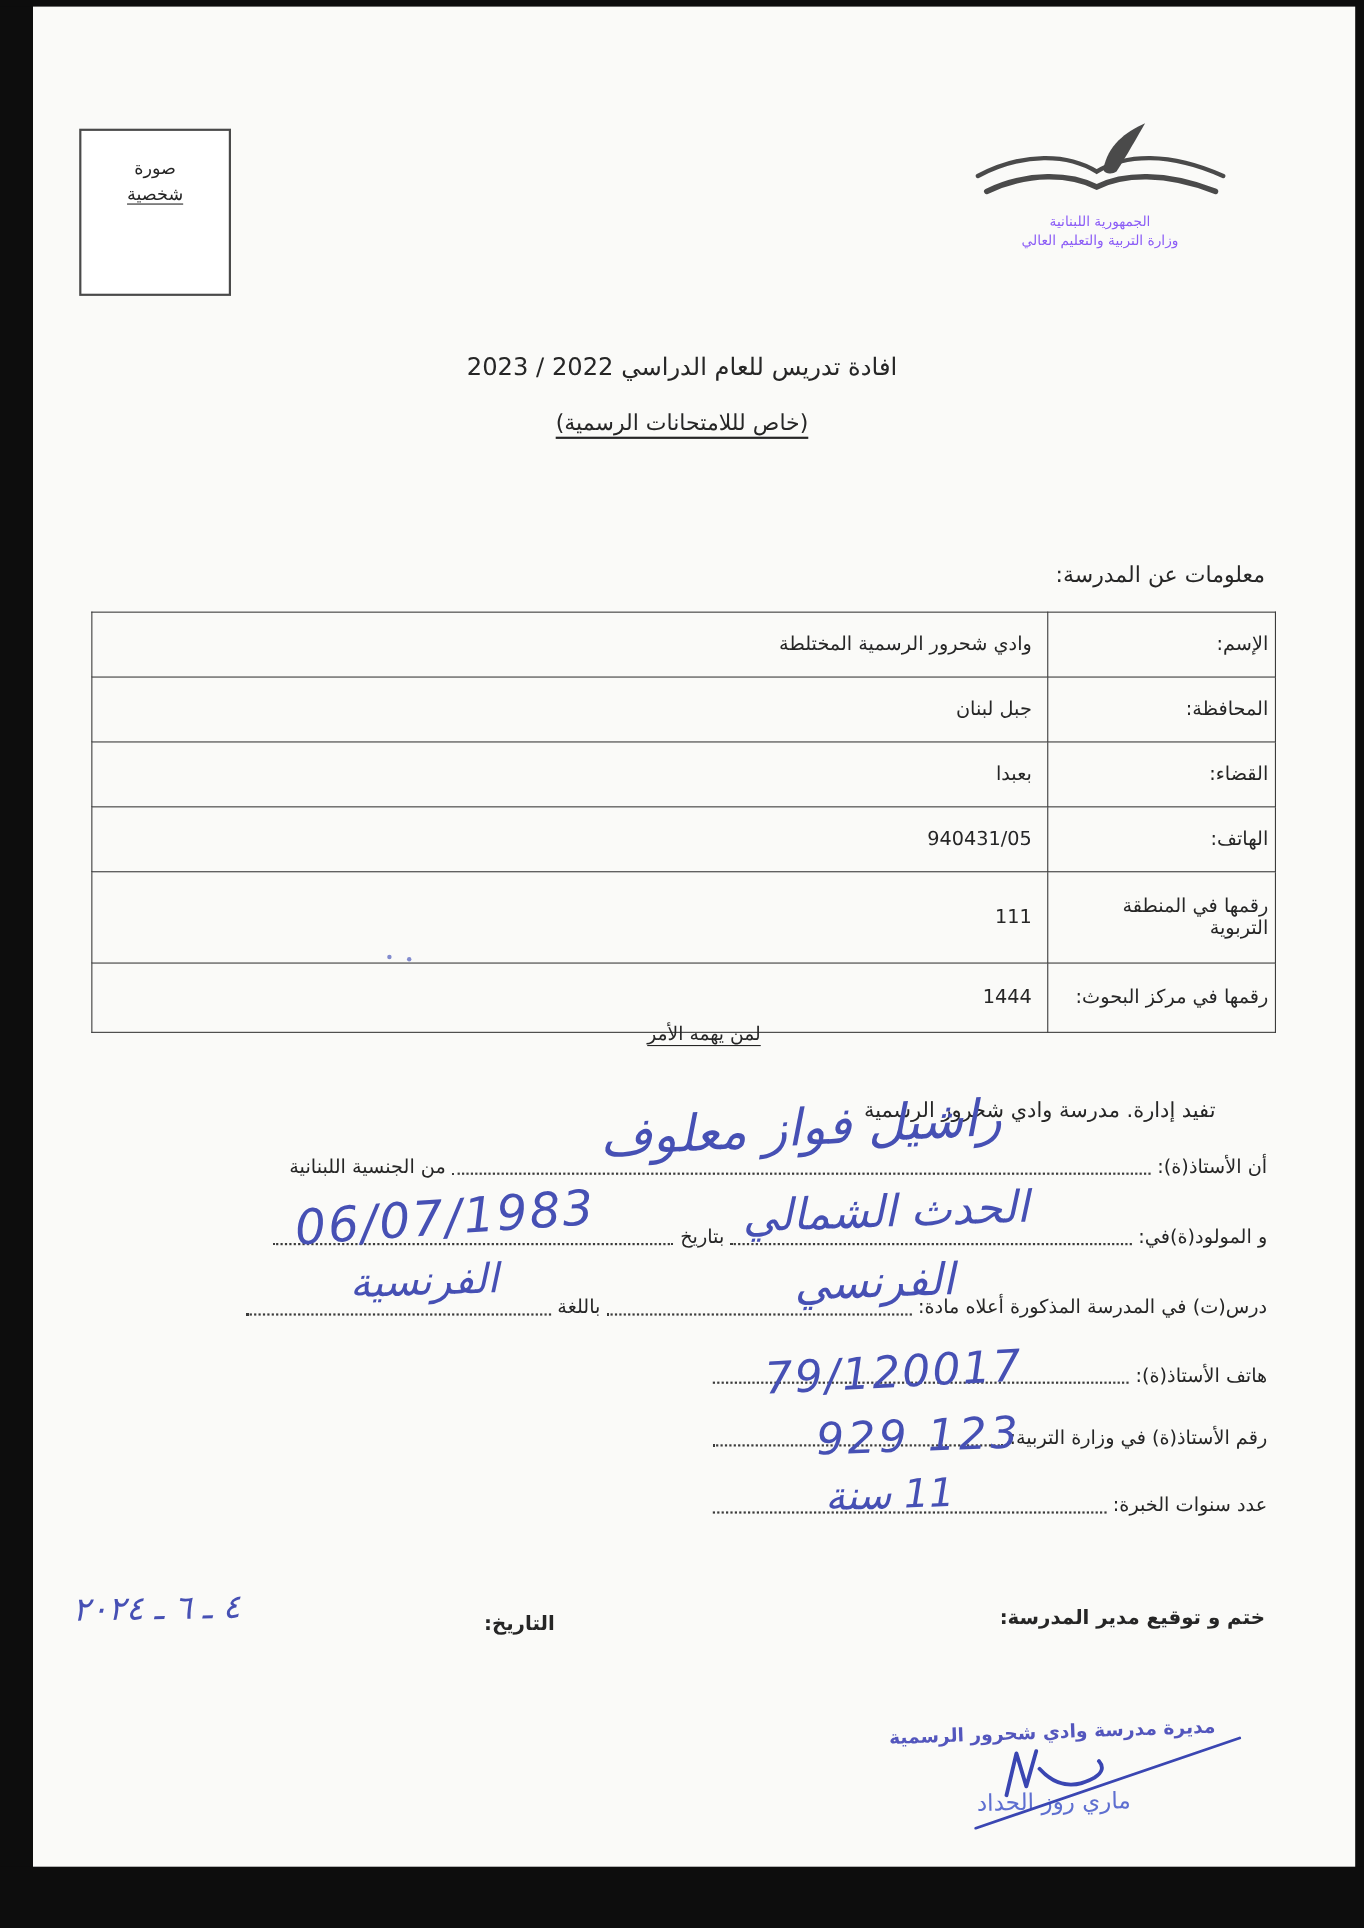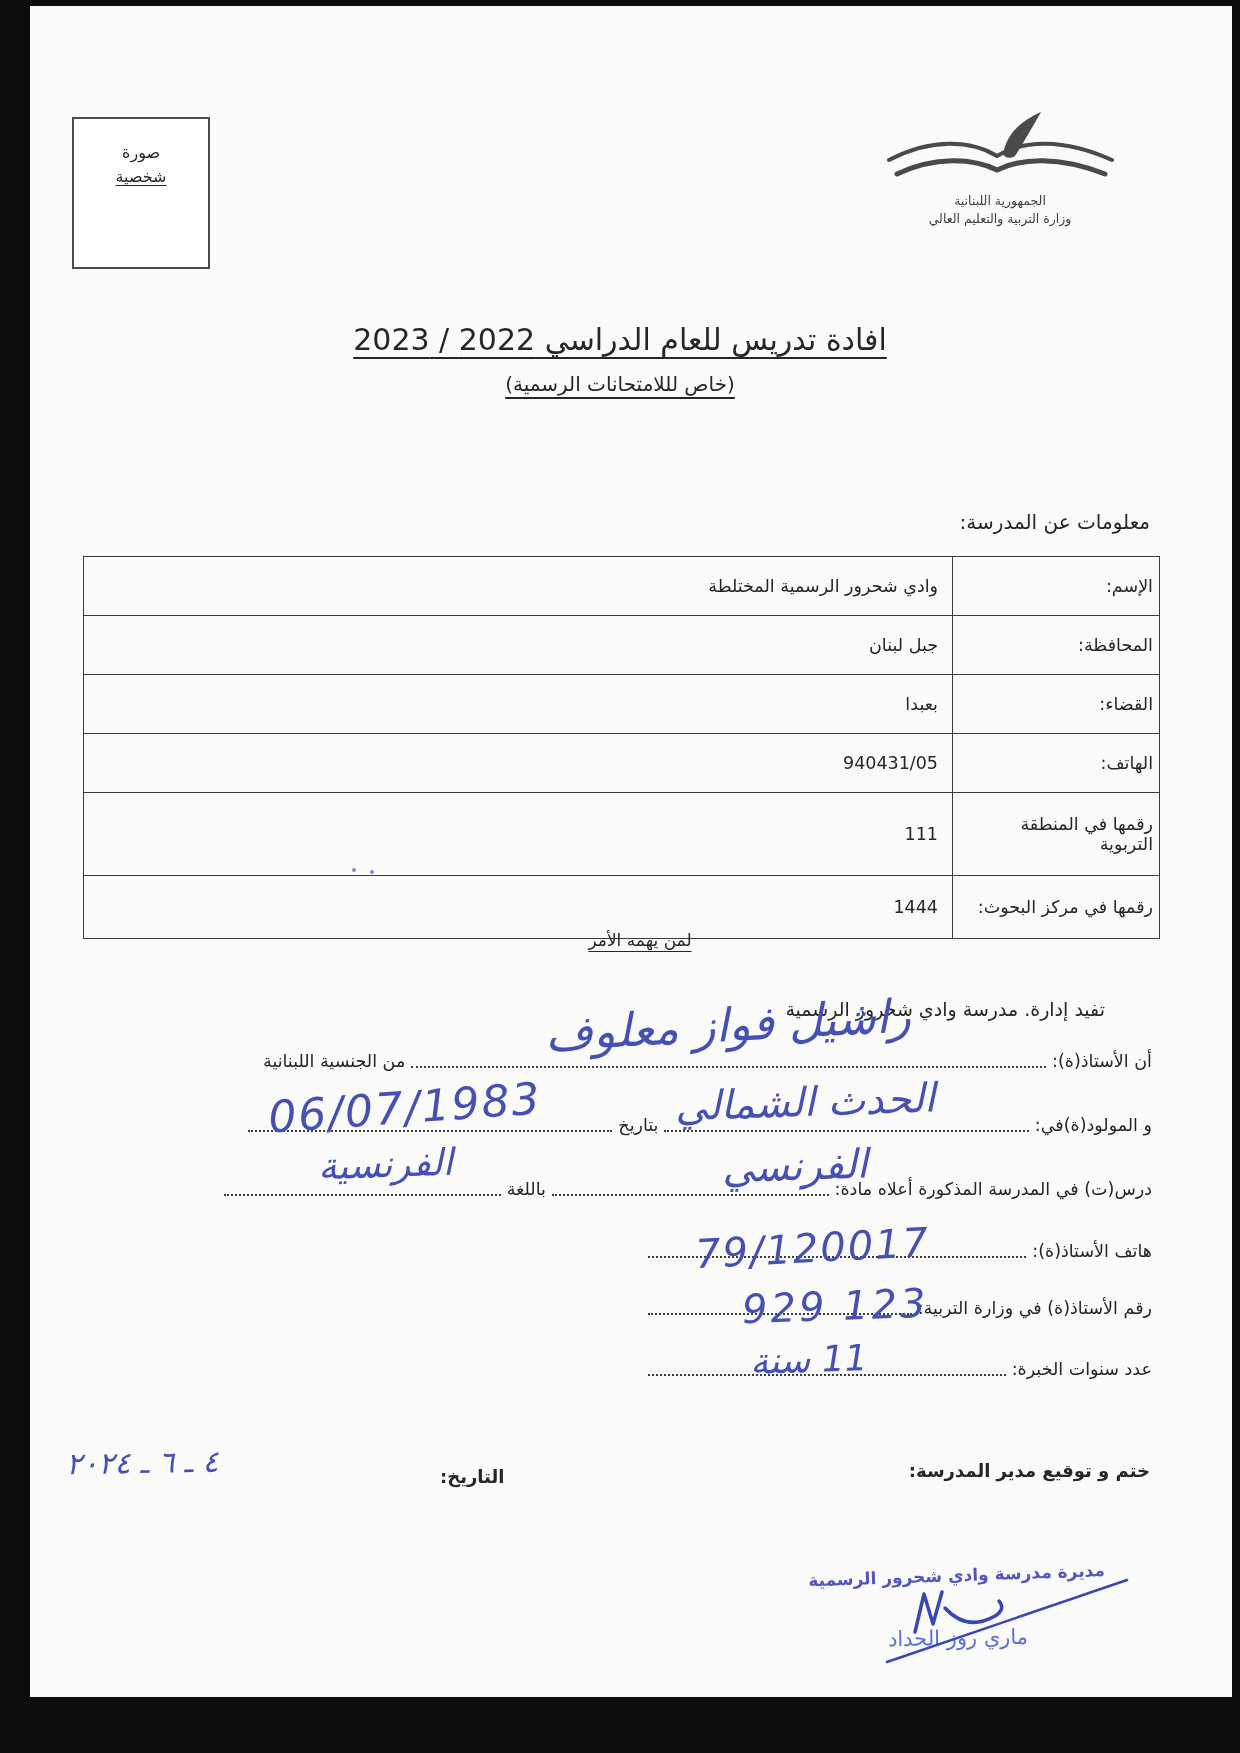--- a/index.html
+++ b/index.html
@@ -17,25 +17,25 @@
   .photo-box{
     position:absolute;left:72px;top:117px;width:138px;height:152px;
     border:2px solid #4a4a4a;background:#fff;
     display:flex;justify-content:center;padding-top:22px;box-sizing:border-box;
     direction:rtl;text-align:center;font-size:16px;line-height:1.5;
   }
   .photo-box .u{text-decoration:underline;text-underline-offset:3px;}
 
   .logo{position:absolute;left:880px;top:110px;width:240px;text-align:center;direction:rtl;}
   .logo svg{display:block;margin:0 auto;}
-  .logo-text{font-size:12.5px;line-height:1.45;color:#404040;}
+  .logo-text{font-size:12.5px;line-height:1.45;color:#8b5cf6;}
 
   .title{
     position:absolute;left:340px;top:322px;width:560px;text-align:center;direction:rtl;
-    font-size:30px;text-decoration:underline;text-underline-offset:7px;
+    font-size:22px;text-underline-offset:7px;
     text-decoration-thickness:1.5px;
   }
   .subtitle{
     position:absolute;left:420px;top:372px;width:400px;text-align:center;direction:rtl;
     font-size:20px;text-decoration:underline;text-underline-offset:6px;
     text-decoration-thickness:1.5px;
   }
   .section-heading{
     position:absolute;right:90px;top:510px;direction:rtl;font-size:20px;
   }

